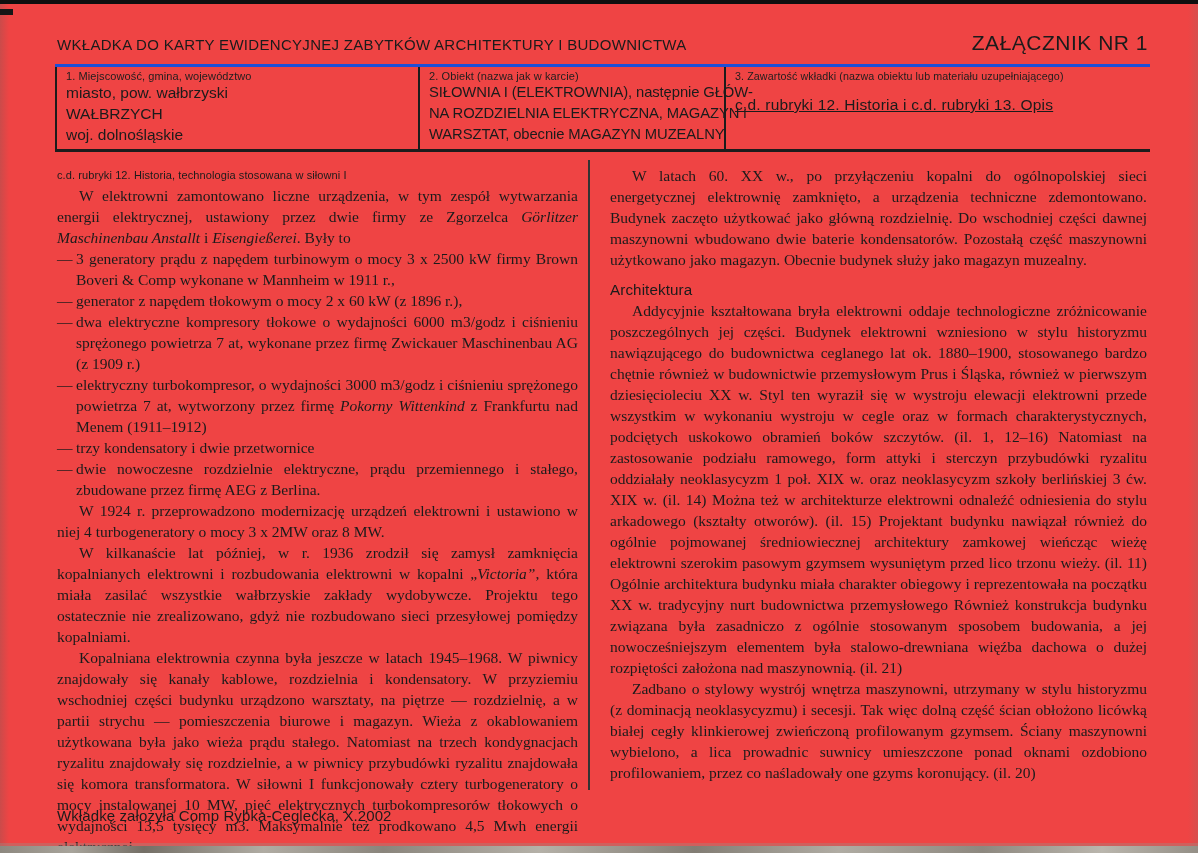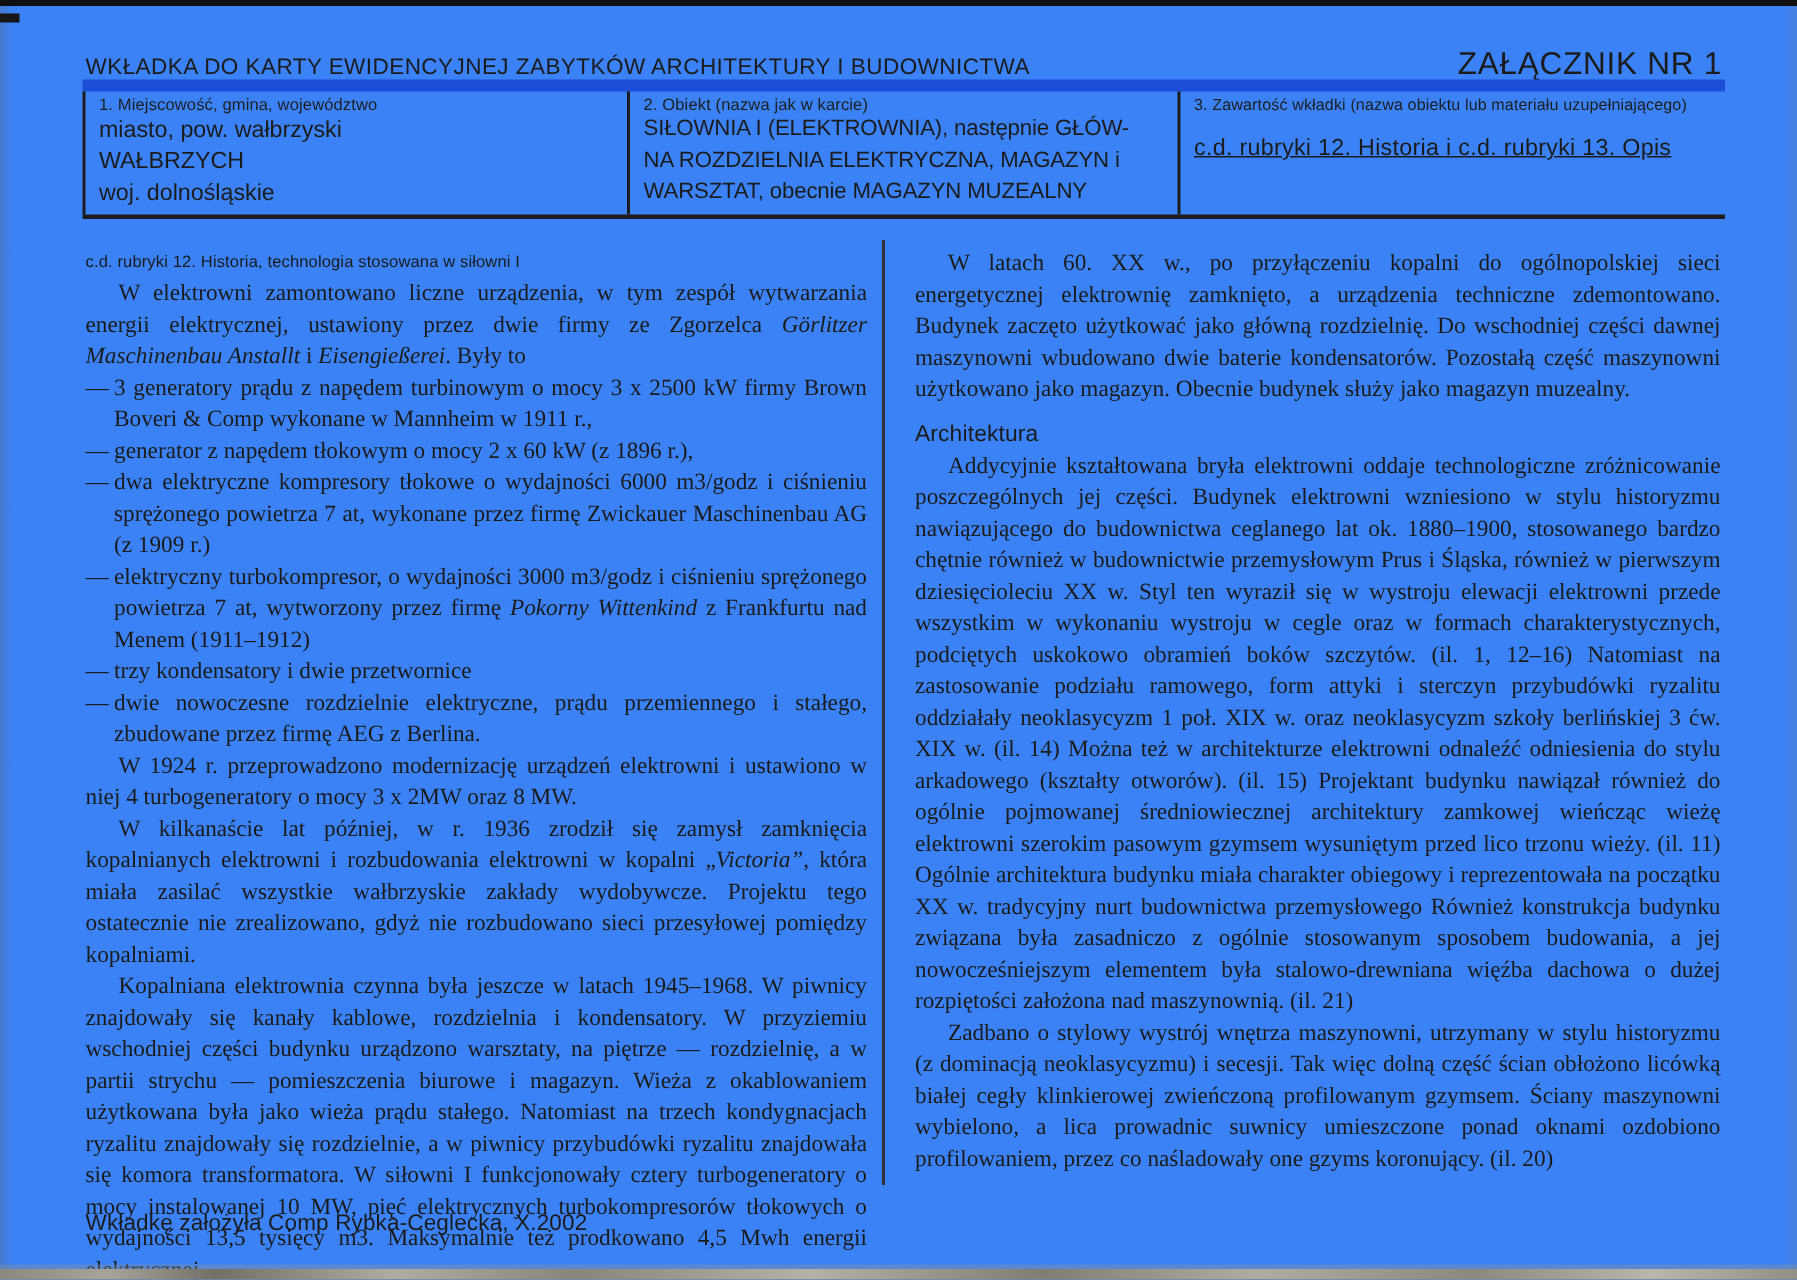--- a/index.html
+++ b/index.html
@@ -1,19 +1,19 @@
 <!DOCTYPE html>
 <html lang="pl"><head>
 <meta charset="utf-8">
 <style>
   * { margin:0; padding:0; box-sizing:border-box; }
   html,body { background:#8f8f8b; }
   .page {
     position:relative; width:1198px; height:853px;
-    background:#3b82f6; color:#1b1b1b;
+    background:#ef4444; color:#1b1b1b;
     font-family:"Liberation Serif", serif;
     overflow:hidden;
   }
   
   .edge-top  { position:absolute; top:0; left:0; width:100%; height:4px; background:#0f0f0f; }
   .edge-mark { position:absolute; top:9px; left:0; width:13px; height:6px; background:#161616; }
   .edge-left { position:absolute; top:4px; left:0; width:9px; height:845px;
                background:linear-gradient(90deg, rgba(95,95,92,.25), rgba(95,95,92,0)); }
   .edge-right{ position:absolute; top:4px; right:0; width:10px; height:845px;
                background:linear-gradient(270deg, rgba(120,120,115,.20), rgba(120,120,115,0)); }
@@ -24,26 +24,26 @@
     background:rgba(150,148,140,.35); }
 
   
   .header { position:absolute; top:31px; left:57px; width:1091px;
     display:flex; justify-content:space-between; align-items:baseline;
     font-family:"Liberation Sans", sans-serif; }
   .doc-title { font-size:15px; letter-spacing:.3px; }
   .attachment { font-size:21px; letter-spacing:.5px; }
 
   
-  .meta-table { position:absolute; top:53px; left:55px; width:1095px; display:flex;
-    border-top:8px solid #1d4ed8; border-bottom:3px solid #1c1c1c;
+  .meta-table { position:absolute; top:64px; left:55px; width:1095px; display:flex;
+    border-top:3px solid #1d4ed8; border-bottom:3px solid #1c1c1c;
     font-family:"Liberation Sans", sans-serif; }
   .meta-cell { border-left:2px solid #1c1c1c; padding:3px 8px 4px 9px; }
   .meta-cell.c1 { width:363px; }
-  .meta-cell.c2 { width:367px; }
+  .meta-cell.c2 { width:306px; }
   .meta-cell.c3 { width:365px; }
   .cell-label { font-size:11px; color:#1e1e1e; letter-spacing:.1px; }
   .c3 .cell-label { font-size:10.7px; white-space:nowrap; }
   .cell-line { white-space:nowrap; }
   .c1 .cell-line { font-size:15.5px; line-height:21px; }
   .c2 .cell-line { font-size:14.8px; line-height:21px; letter-spacing:-.1px; }
   .c3 .cell-line { font-size:15.5px; line-height:21px; margin-top:12px; letter-spacing:.2px;text-decoration:underline; }
 
   
   .body-col { position:absolute; top:165px; font-size:15.5px; line-height:21px; }

